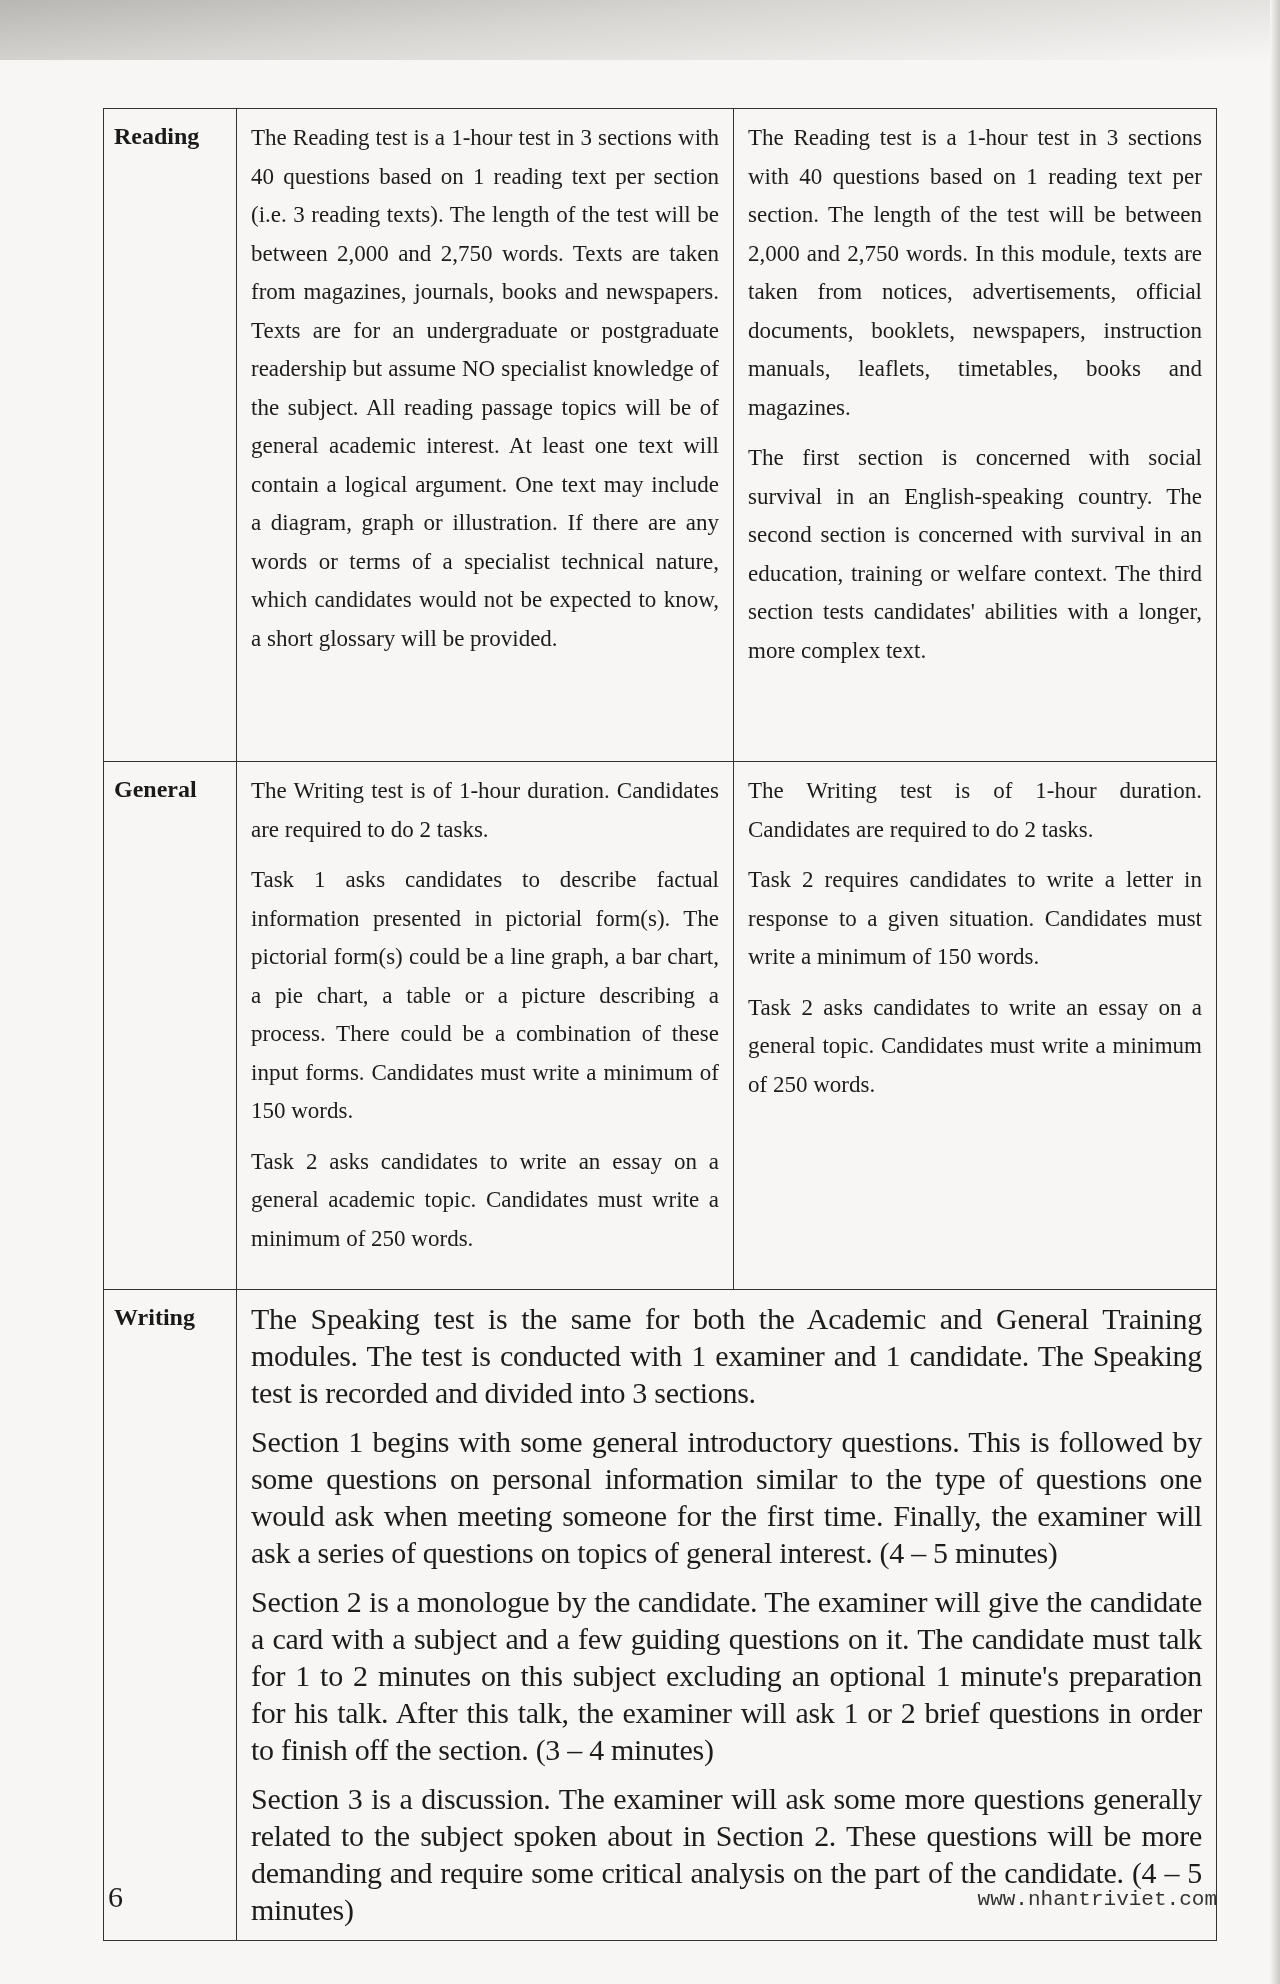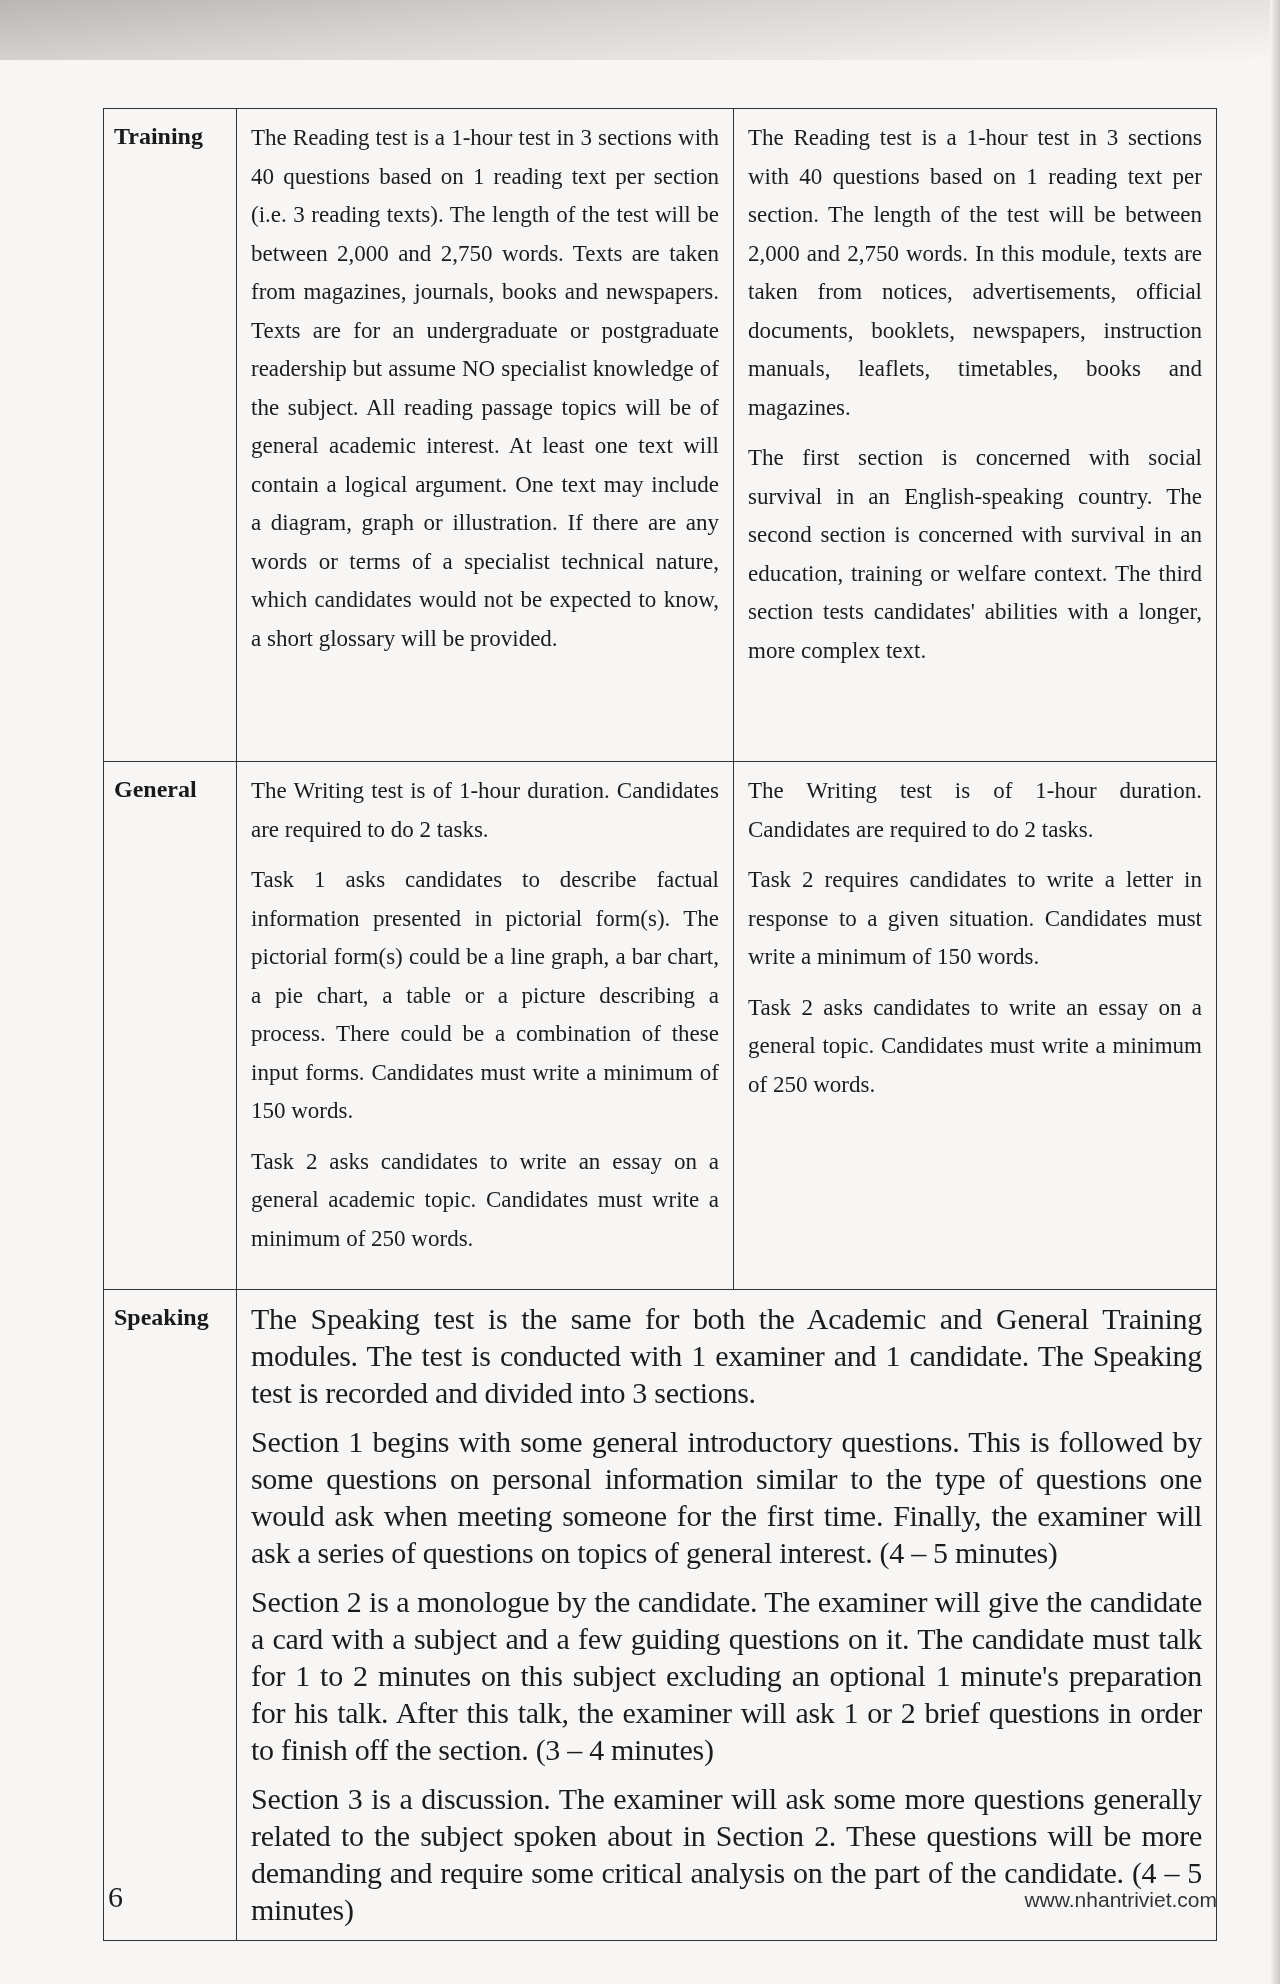--- a/index.html
+++ b/index.html
@@ -34,42 +34,42 @@
   .speak { font-size:30px; line-height:37px; letter-spacing:-0.3px; }
   .r-read td { height:630px; }
   .r-write td { height:505px; }
   .r-speak td { height:590px; }
   .footer-num {
     position:absolute; left:108px; top:1880px; font-size:30px;
     font-family:"Liberation Serif", serif;
   }
   .footer-url {
     position:absolute; right:63px; top:1888px; font-size:21px;
-    font-family:Liberation Sans, sans-serif; color:#333;
+    font-family:Liberation Mono, monospace; color:#333;
   }
   .right-edge {
     position:absolute; right:0; top:0; width:10px; height:1984px;
     background:linear-gradient(90deg, #f7f6f4, #c9c8c5);
   }
 </style>
 </head>
 <body>
 
 <div class="shade"></div>
 <div class="right-edge"></div>
 
 <table class="table">
   <colgroup>
     <col style="width:133px">
     <col style="width:497px">
     <col style="width:483px">
   </colgroup>
   <tbody>
       <tr class="r-read">
-    <td class="label">Training</td>
+    <td class="label">Reading</td>
     <td class="cell mid">
       <p>The Reading test is a 1-hour test in 3 sections with 40 questions based on 1 reading text per section (i.e. 3 reading texts). The length of the test will be between 2,000 and 2,750 words. Texts are taken from magazines, journals, books and newspapers. Texts are for an undergraduate or postgraduate readership but assume NO specialist knowledge of the subject. All reading passage topics will be of general academic interest. At least one text will contain a logical argument. One text may include a diagram, graph or illustration. If there are any words or terms of a specialist technical nature, which candidates would not be expected to know, a short glossary will be provided.</p>
     </td>
     <td class="cell">
       <p>The Reading test is a 1-hour test in 3 sections with 40 questions based on 1 reading text per section. The length of the test will be between 2,000 and 2,750 words. In this module, texts are taken from notices, advertisements, official documents, booklets, newspapers, instruction manuals, leaflets, timetables, books and magazines.</p>
       <p>The first section is concerned with social survival in an English-speaking country. The second section is concerned with survival in an education, training or welfare context. The third section tests candidates' abilities with a longer, more complex text.</p>
     </td>
   </tr>
   <tr class="r-write">
     <td class="label">General</td>
@@ -78,21 +78,21 @@
       <p>Task 1 asks candidates to describe factual information presented in pictorial form(s). The pictorial form(s) could be a line graph, a bar chart, a pie chart, a table or a picture describing a process. There could be a combination of these input forms. Candidates must write a minimum of 150 words.</p>
       <p>Task 2 asks candidates to write an essay on a general academic topic. Candidates must write a minimum of 250 words.</p>
     </td>
     <td class="cell">
       <p>The Writing test is of 1-hour duration. Candidates are required to do 2 tasks.</p>
       <p>Task 2 requires candidates to write a letter in response to a given situation. Candidates must write a minimum of 150 words.</p>
       <p>Task 2 asks candidates to write an essay on a general topic. Candidates must write a minimum of 250 words.</p>
     </td>
   </tr>
   <tr class="r-speak">
-    <td class="label">Speaking</td>
+    <td class="label">Writing</td>
     <td class="cell speak" colspan="2">
       <p>The Speaking test is the same for both the Academic and General Training modules. The test is conducted with 1 examiner and 1 candidate. The Speaking test is recorded and divided into 3 sections.</p>
       <p>Section 1 begins with some general introductory questions. This is followed by some questions on personal information similar to the type of questions one would ask when meeting someone for the first time. Finally, the examiner will ask a series of questions on topics of general interest. (4 – 5 minutes)</p>
       <p>Section 2 is a monologue by the candidate. The examiner will give the candidate a card with a subject and a few guiding questions on it. The candidate must talk for 1 to 2 minutes on this subject excluding an optional 1 minute's preparation for his talk. After this talk, the examiner will ask 1 or 2 brief questions in order to finish off the section. (3 – 4 minutes)</p>
       <p>Section 3 is a discussion. The examiner will ask some more questions generally related to the subject spoken about in Section 2. These questions will be more demanding and require some critical analysis on the part of the candidate. (4 – 5 minutes)</p>
     </td>
   </tr>
 </tbody>
   </table>
 

